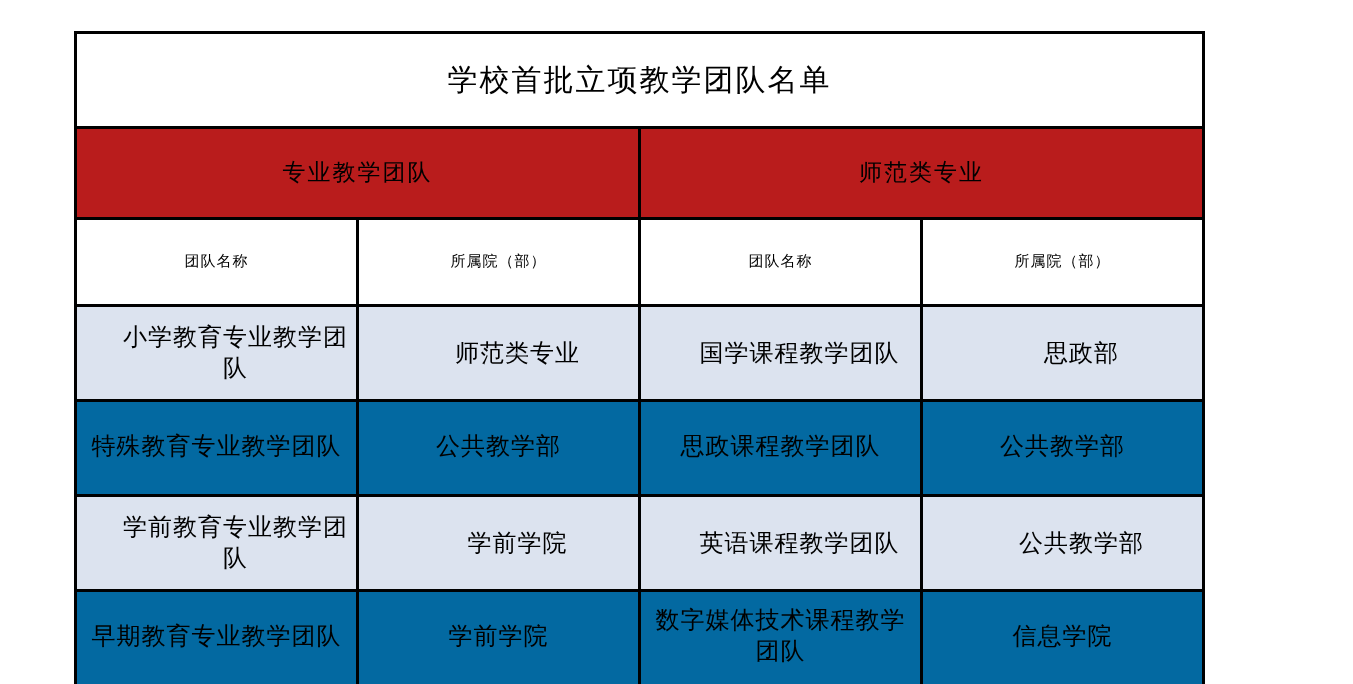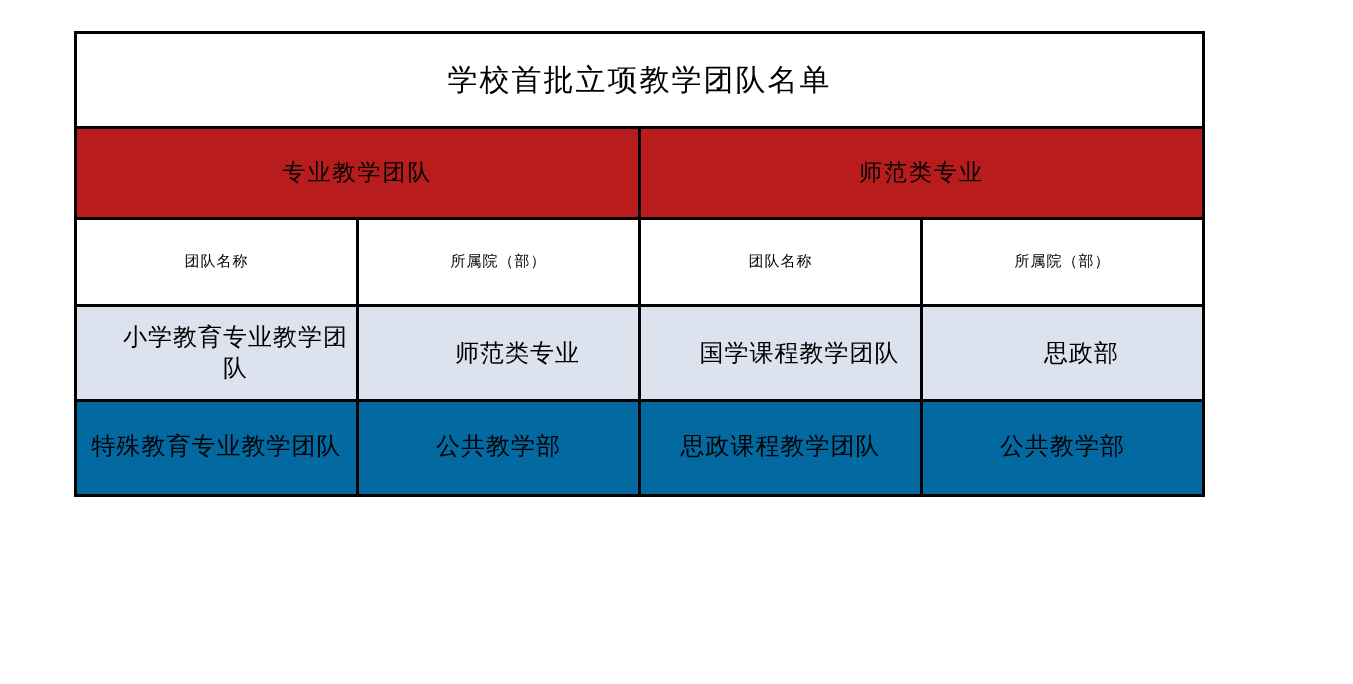--- a/index.html
+++ b/index.html
@@ -100,16 +100,28 @@
           <td class="col-b">师范类专业</td>
           <td class="col-c">国学课程教学团队</td>
           <td class="col-d">思政部</td>
         </tr>
         <tr class="row-data plain">
           <td class="col-a">特殊教育专业教学团队</td>
           <td class="col-b">公共教学部</td>
           <td class="col-c">思政课程教学团队</td>
           <td class="col-d">公共教学部</td>
         </tr>
+        <tr class="row-data shaded">
+          <td class="col-a">学前教育专业教学团队</td>
+          <td class="col-b">学前学院</td>
+          <td class="col-c">英语课程教学团队</td>
+          <td class="col-d">公共教学部</td>
+        </tr>
+        <tr class="row-data plain">
+          <td class="col-a">早期教育专业教学团队</td>
+          <td class="col-b">学前学院</td>
+          <td class="col-c">数字媒体技术课程教学团队</td>
+          <td class="col-d">信息学院</td>
+        </tr>
       </tbody>
     </table>
   </div>
 </div>
 
 </body></html>

